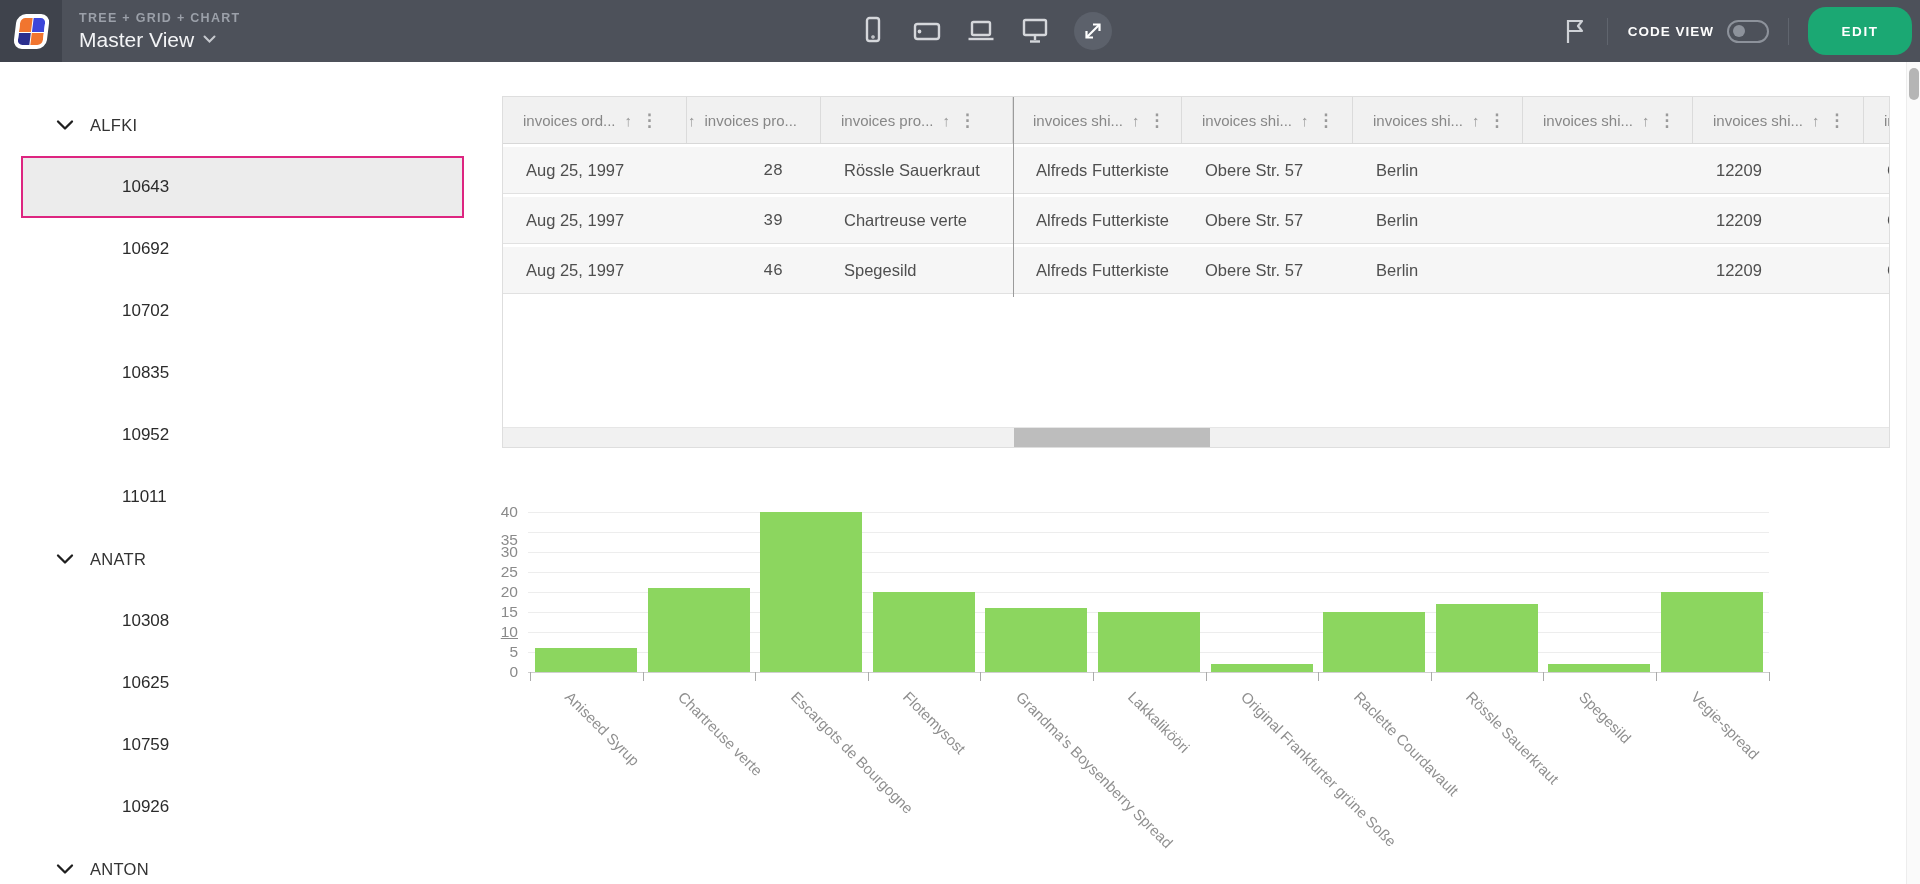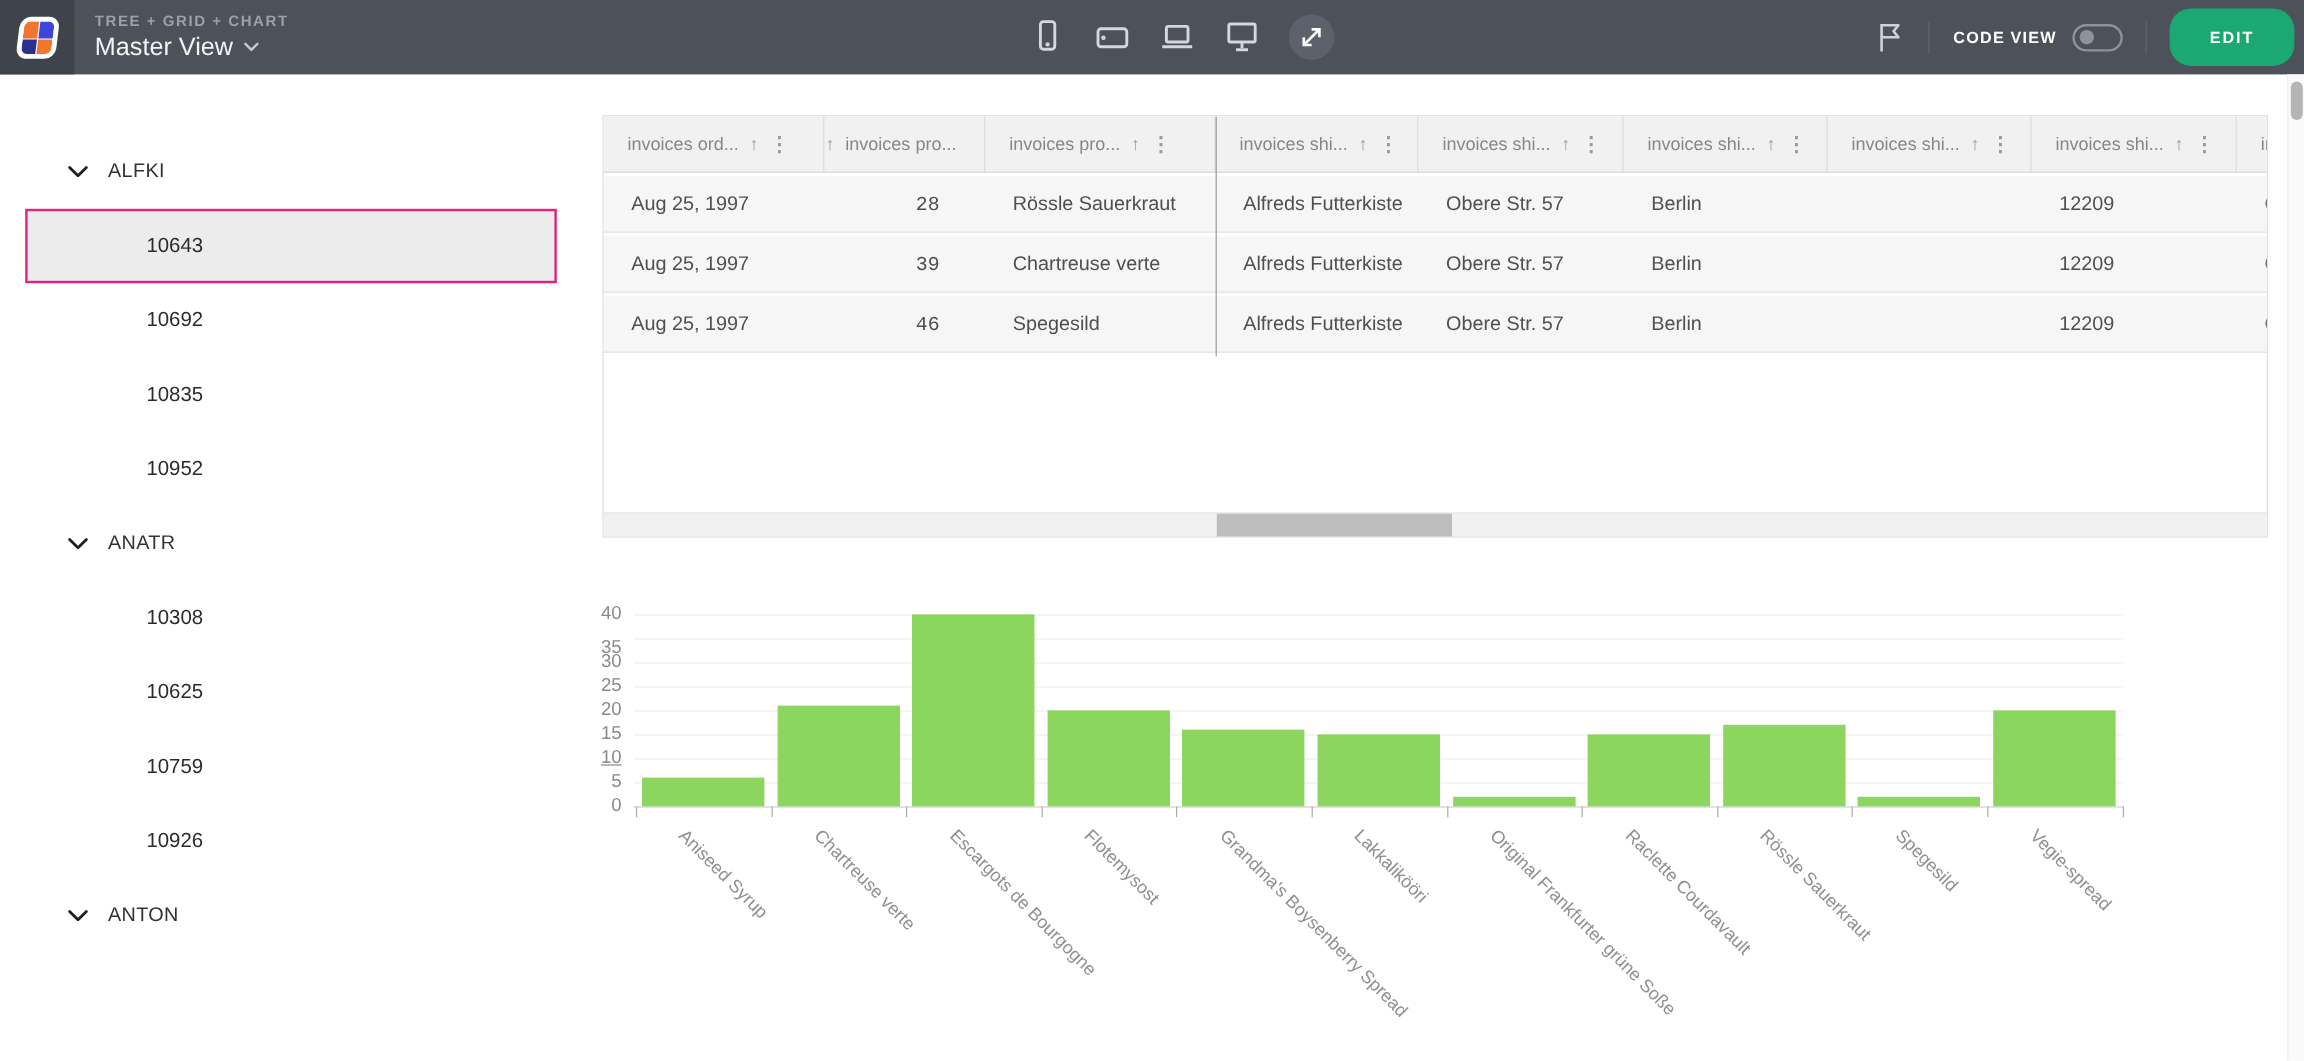--- a/index.html
+++ b/index.html
@@ -22,21 +22,21 @@
 
   .topbar-right { position:absolute; right:0; top:0; height:62px; display:flex; align-items:center; padding-right:8px; }
   .tb-divider { width:1px; height:27px; background:#60656E; }
   .flag-btn { width:34px; height:34px; display:flex; align-items:center; justify-content:center; margin-right:15px; cursor:pointer; }
   .codeview-label { font-size:13.5px; font-weight:bold; color:#FDFDFD; letter-spacing:1px; margin:0 13px 0 20px; }
   .toggle { width:42px; height:23px; border:2px solid #8D929B; border-radius:13px; position:relative; margin-right:19px; cursor:pointer; }
   .toggle-knob { position:absolute; left:4px; top:3.5px; width:12px; height:12px; border-radius:50%; background:#8D929B; }
   .edit-btn { min-width:104px; height:48px; border-radius:18px; background:#1BA873; color:#fff; font-weight:bold; font-size:13.5px; letter-spacing:1.6px; border:none; display:flex; align-items:center; justify-content:center; margin-left:19px; cursor:pointer; font-family:"Liberation Sans", sans-serif; }
 
   
-  .tree { position:absolute; left:0; top:62px; width:480px; bottom:0; padding-top:50px; }
+  .tree { position:absolute; left:0; top:62px; width:480px; bottom:0; padding-top:32px; }
   .tree-row { position:relative; height:62px; }
   .tree-group-chev { position:absolute; left:55px; top:50%; transform:translateY(-50%); width:20px; height:20px; display:flex; align-items:center; justify-content:center; cursor:pointer; }
   .tree-group-label { position:absolute; left:90px; top:50%; transform:translateY(-50%); font-size:16.5px; color:#333; letter-spacing:0.3px; }
   .tree-item-label { position:absolute; left:122px; top:50%; transform:translateY(-50%); font-size:17px; color:#2B2B2B; }
   .sel-box { position:absolute; left:21px; top:0; width:443px; height:62px; background:#ECECEC; border:2px solid #DD2580; }
 
   
   .grid { position:absolute; left:502px; top:96px; width:1388px; height:352px; background:#fff; border:1px solid #DEDEDE; overflow:hidden; }
   .grid-header { display:flex; height:47px; background:#F1F1F1; border-bottom:1px solid #D8D8D8; }
   .gh-cell { height:100%; border-right:1px solid #DBDBDB; display:flex; align-items:center; gap:9px; padding:0 8px 0 20px; font-size:15px; color:#878787; overflow:hidden; white-space:nowrap; cursor:pointer; flex:0 0 auto; }
@@ -156,24 +156,30 @@
         <span class="tree-group-label">ALFKI</span>
       </div>
       <div class="tree-row">
         <div class="sel-box"></div>
         <span class="tree-item-label">10643</span>
       </div>
       <div class="tree-row">
         <span class="tree-item-label">10692</span>
       </div>
       <div class="tree-row">
+        <span class="tree-item-label">10702</span>
+      </div>
+      <div class="tree-row">
         <span class="tree-item-label">10835</span>
       </div>
       <div class="tree-row">
         <span class="tree-item-label">10952</span>
+      </div>
+      <div class="tree-row">
+        <span class="tree-item-label">11011</span>
       </div>
       <div class="tree-row">
         <span class="tree-group-chev">
           <svg width="18" height="14" viewBox="0 0 18 14">
             <polyline points="2,3.5 9,10.5 16,3.5" fill="none" stroke="#1F1F1F" stroke-width="2.3" stroke-linecap="round" stroke-linejoin="round"></polyline>
           </svg>
         </span>
         <span class="tree-group-label">ANATR</span>
       </div>
       <div class="tree-row">

